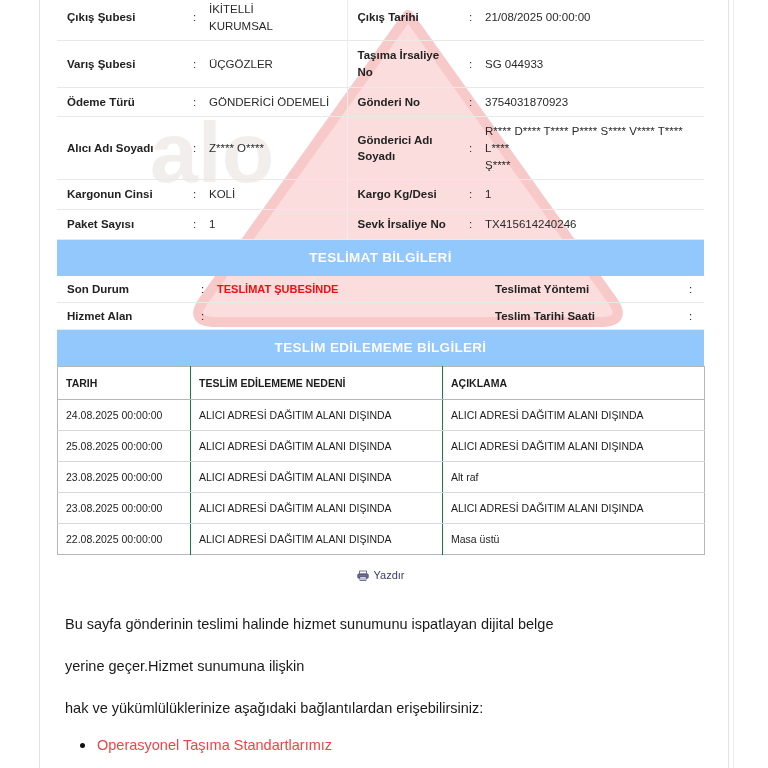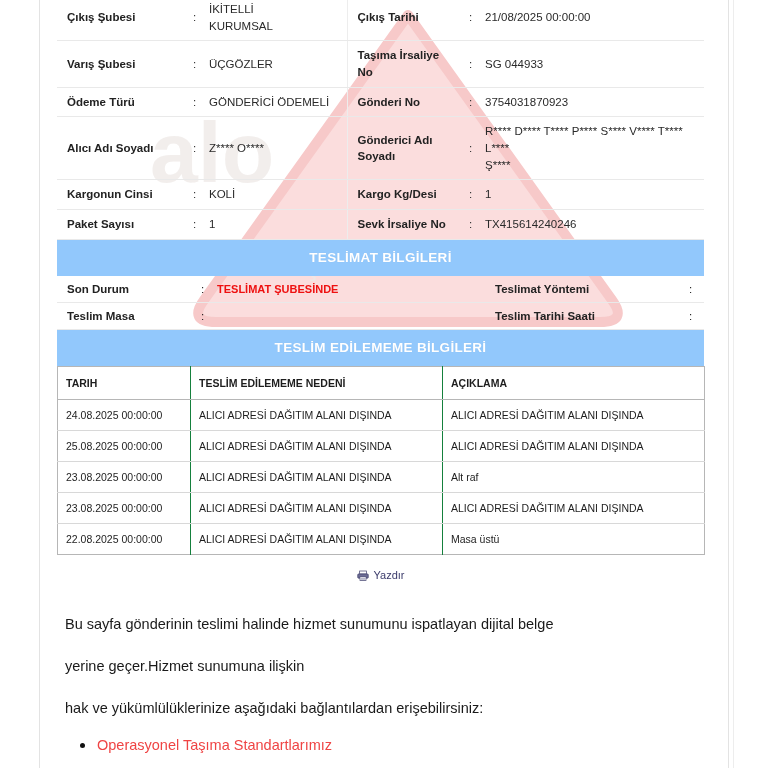--- a/index.html
+++ b/index.html
@@ -297,21 +297,21 @@
         <tr>
           <td class="lbl">Son Durum</td>
           <td class="sep">:</td>
           <td>
             <span class="status-red">TESLİMAT ŞUBESİNDE</span>
           </td>
           <td class="lbl">Teslimat Yöntemi</td>
           <td class="sep">:</td>
         </tr>
         <tr>
-          <td class="lbl">Teslim Masa</td>
+          <td class="lbl">Hizmet Alan</td>
           <td class="sep">:</td>
           <td></td>
           <td class="lbl">Teslim Tarihi Saati</td>
           <td class="sep">:</td>
         </tr>
       </tbody>
     </table>
 
     <table class="t banner">
       <tbody>

